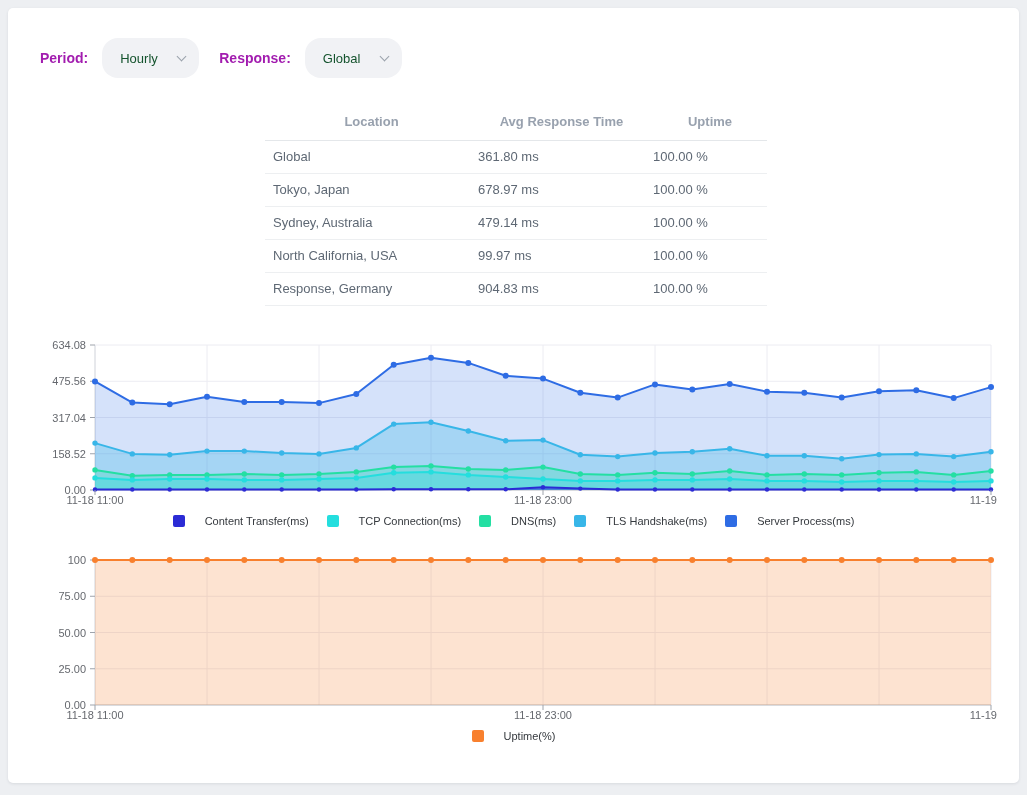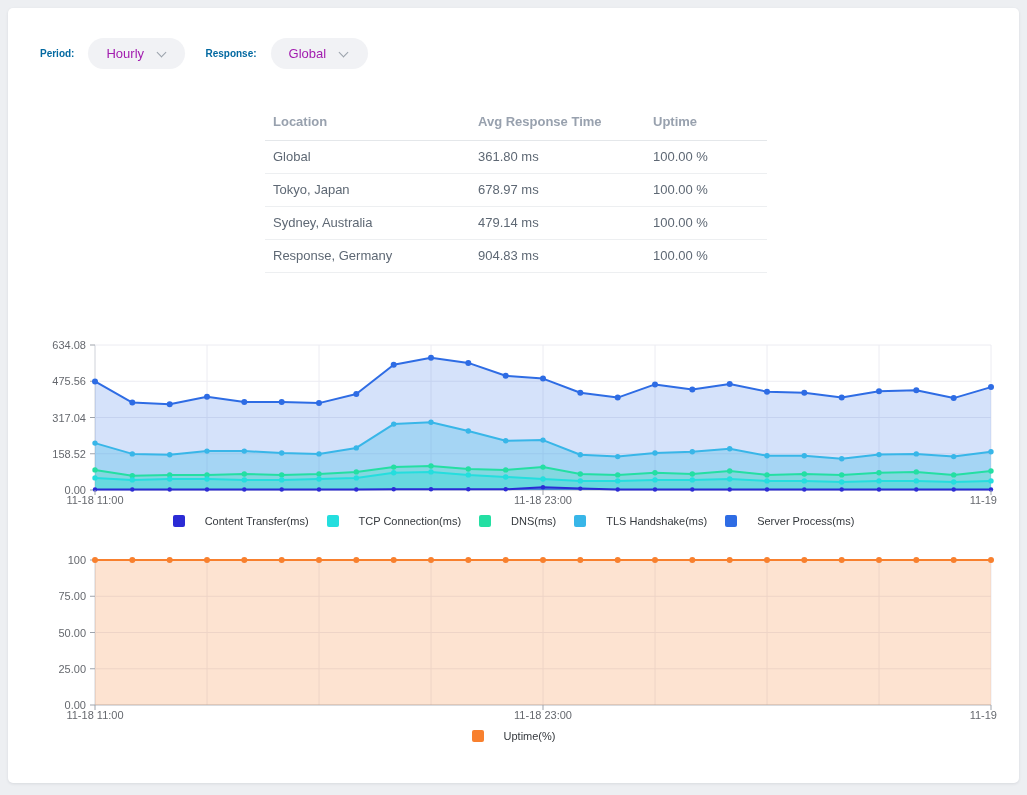--- a/index.html
+++ b/index.html
@@ -10,36 +10,36 @@
     position: relative;
     overflow: hidden;
   }
   .card {
     position: absolute; left: 8px; top: 8px; width: 1011px; height: 775px;
     background: #ffffff; border-radius: 5px;
     box-shadow: 0 1px 3px rgba(25,35,60,0.10);
   }
   
   .controls { position: absolute; left: 32px; top: 30px; display: flex; align-items: center; gap: 14px; }
-  .ctl-label { font-size: 10px; font-weight: 700; color: #0369a1; }
+  .ctl-label { font-size: 14px; font-weight: 700; color: #a21caf; }
   .pill {
-    display: inline-flex; align-items: center; 
-    height: 31px; border-radius: 16px; background: #f1f2f5;
+    display: inline-flex; align-items: center; justify-content: space-between;
+    height: 40px; border-radius: 16px; background: #f1f2f5;
     padding: 0 14px 0 18px; min-width: 97px; cursor: pointer;
-    color: #a21caf; font-size: 13px; border: none;
+    color: #14532d; font-size: 13px; border: none;
   }
   .chev {
     width: 7px; height: 7px; margin-left: 14px; margin-top: -3px;
     border-right: 1.5px solid #9aa2ab; border-bottom: 1.5px solid #9aa2ab;
     transform: rotate(45deg); display: inline-block;
   }
   
   .summary { position: absolute; left: 257px; top: 97px; width: 502px; border-collapse: collapse; table-layout: fixed; }
   .summary th {
-    text-align: left; font-size: 13px; font-weight: 700; color: #98a1ae;
+    text-align: center; font-size: 13px; font-weight: 700; color: #98a1ae;
     padding: 9px 0 11px 8px; border-bottom: 1px solid #e4e7ea;
   }
   .summary td {
     text-align: left; font-size: 13px; color: #5e6874;
     padding: 8px 0 9px 8px; border-bottom: 1px solid #edeff1;
   }
   .col-loc { width: 205px; } .col-art { width: 175px; } .col-up { width: 122px; }
   
   .chart-svg { position: absolute; left: 0; width: 1011px; height: 175px; display: block; }
   #chart-0 { top: 330px; }
@@ -88,20 +88,25 @@
         <td>100.00 %</td>
       </tr>
       <tr>
         <td>Tokyo, Japan</td>
         <td>678.97 ms</td>
         <td>100.00 %</td>
       </tr>
       <tr>
         <td>Sydney, Australia</td>
         <td>479.14 ms</td>
+        <td>100.00 %</td>
+      </tr>
+      <tr>
+        <td>North California, USA</td>
+        <td>99.97 ms</td>
         <td>100.00 %</td>
       </tr>
       <tr>
         <td>Response, Germany</td>
         <td>904.83 ms</td>
         <td>100.00 %</td>
       </tr>
     </tbody>
   </table>
 

